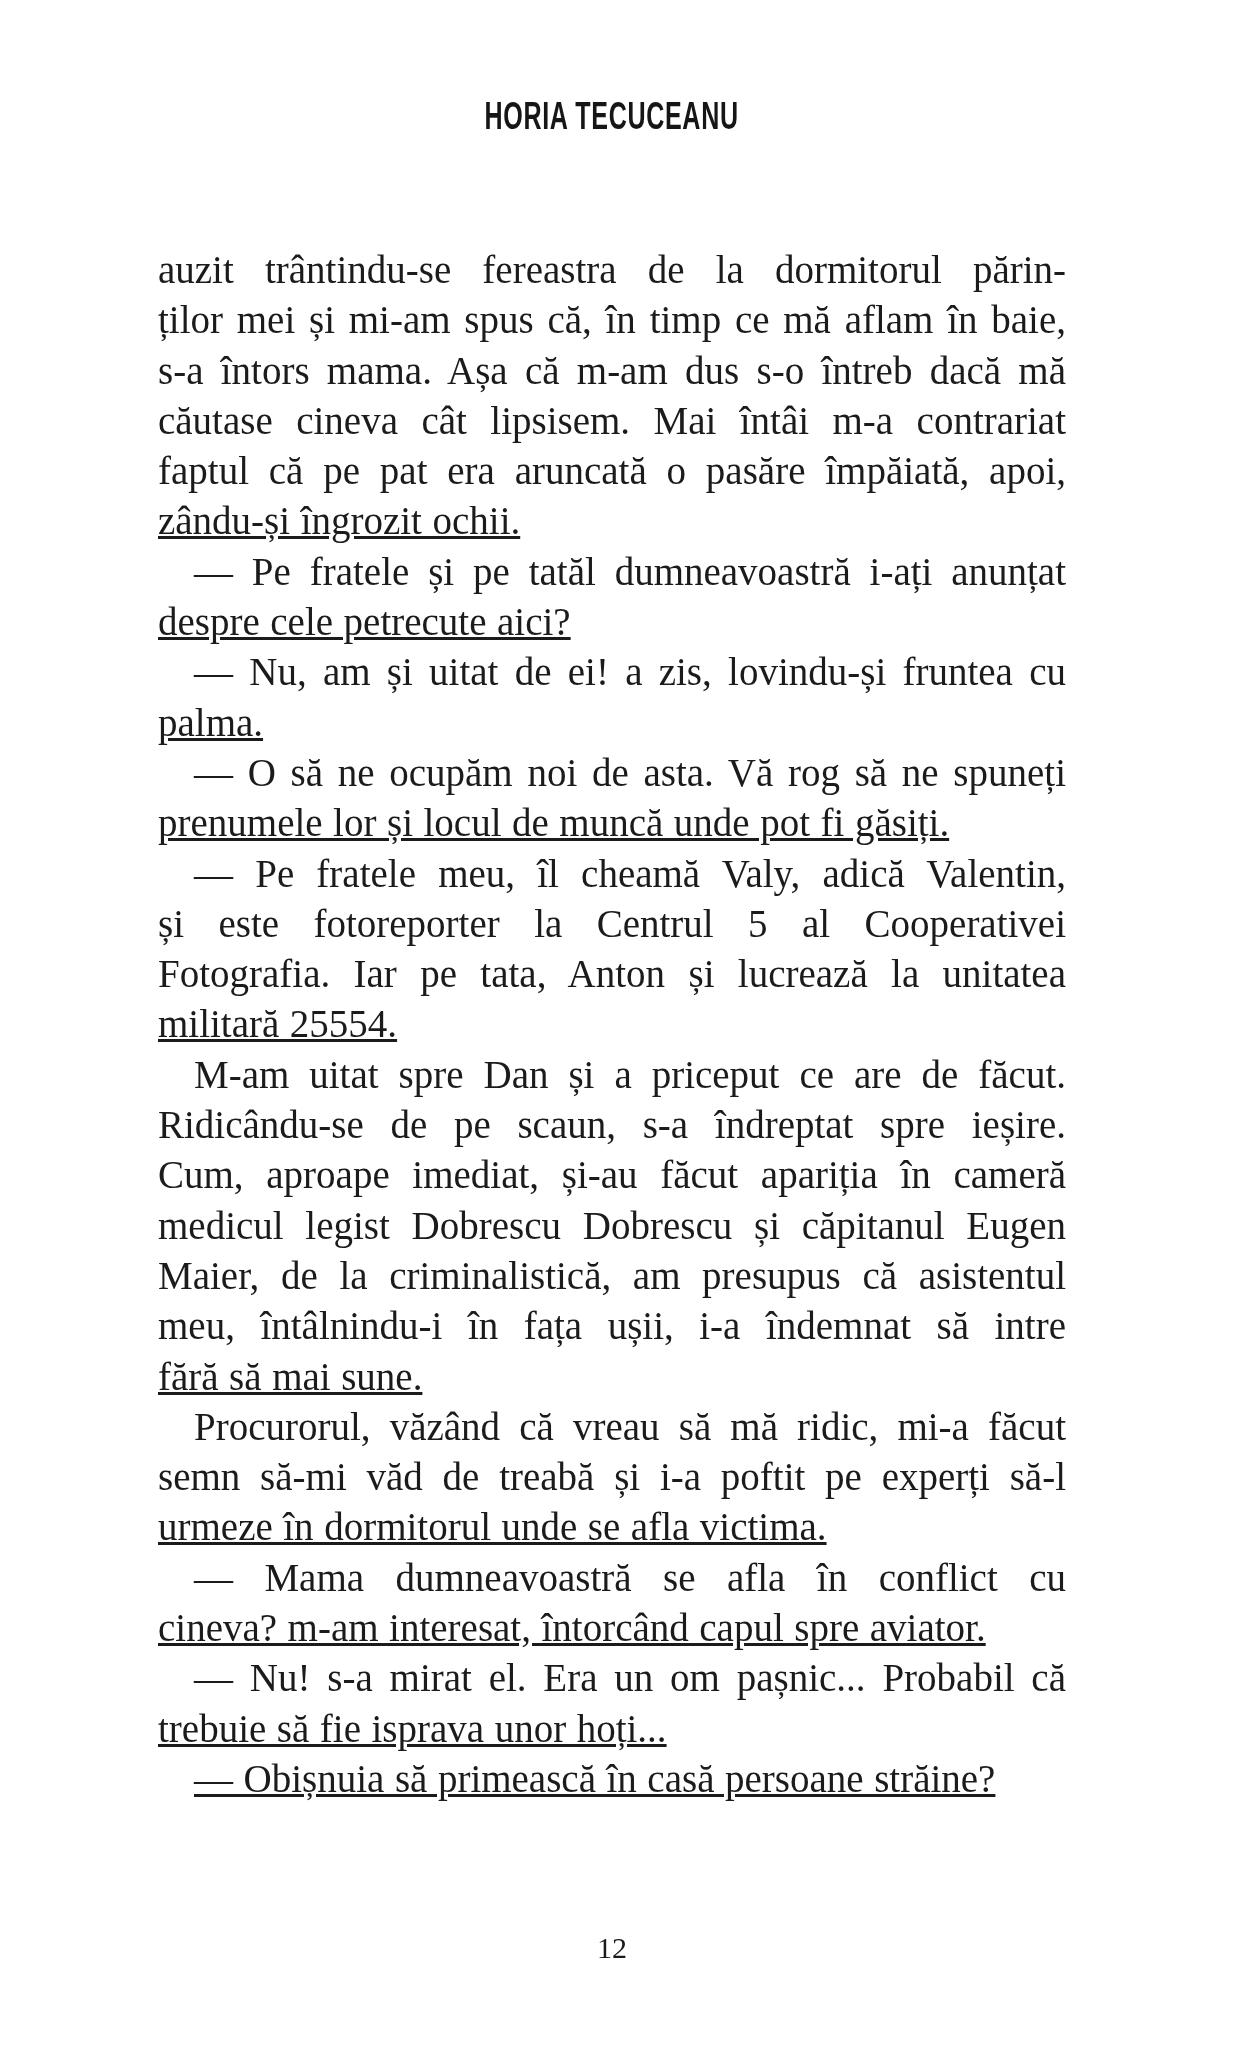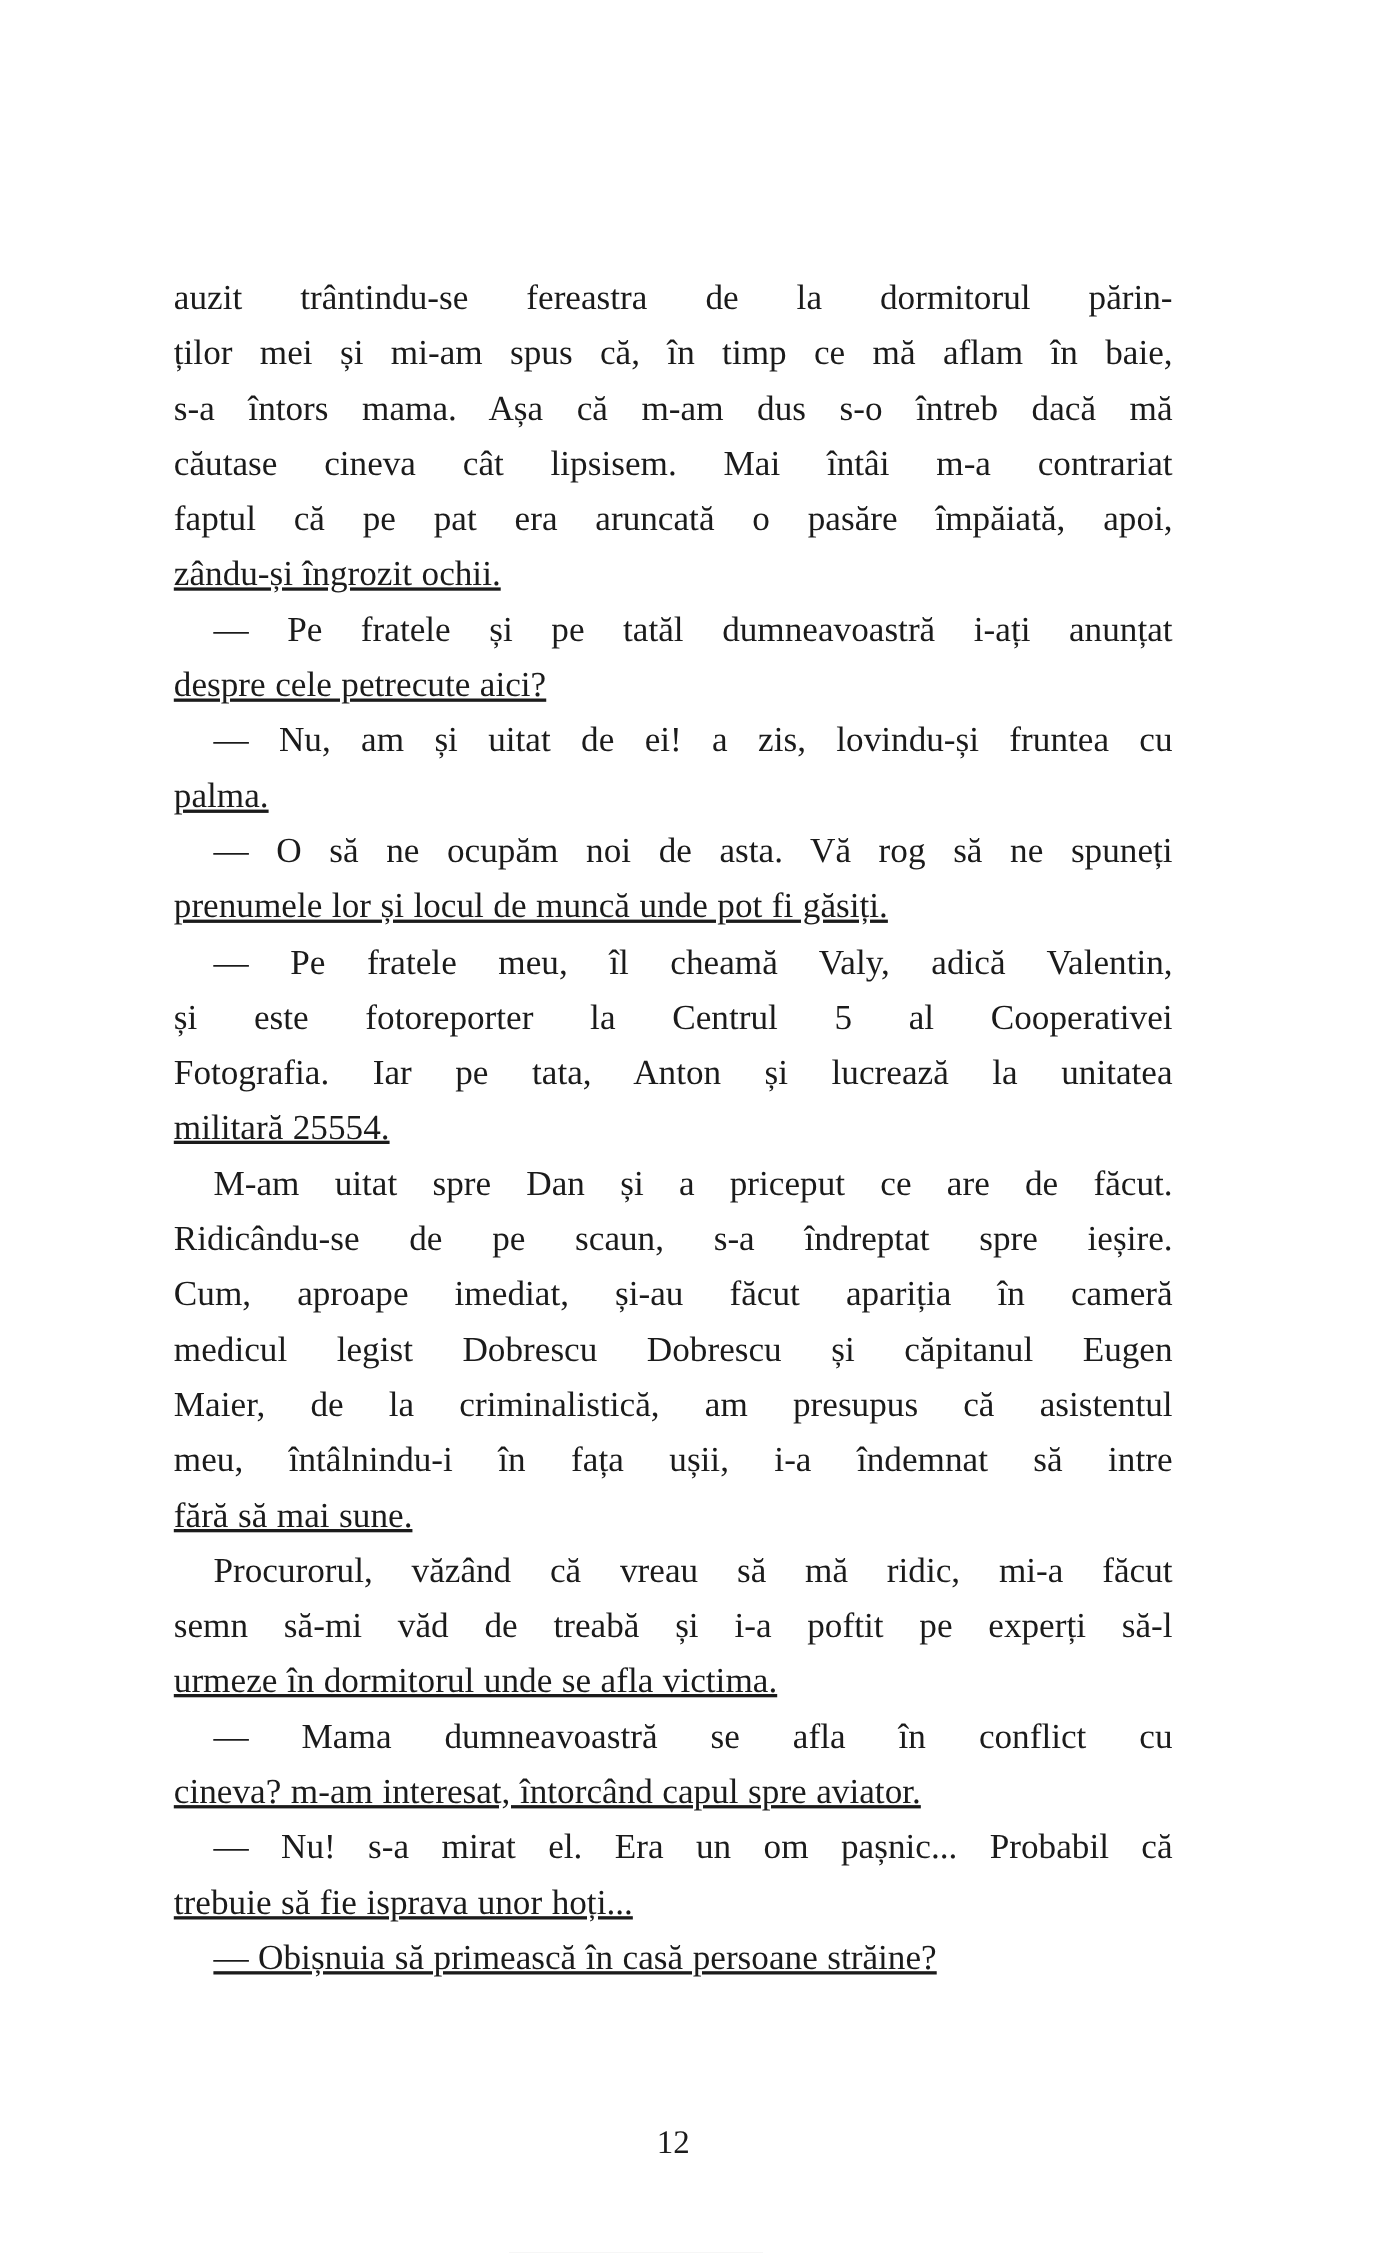--- a/index.html
+++ b/index.html
@@ -33,21 +33,21 @@
   .running-header .squeeze {
     display: inline-block;
     transform: scaleX(0.66);
     transform-origin: center;
   }
   .text-block {
     position: absolute;
     top: 245px;
     left: 158px;
     width: 908px;
-    font-size: 32px;
+    font-size: 39px;
     line-height: 50.3px;
     color: #1b1b1b;
   }
   .text-block .line {
     text-align: justify;
     text-align-last: justify;
     white-space: normal;
     word-spacing: 0.02em;
   }
   .text-block .line.para-end {
@@ -66,20 +66,23 @@
     text-align: center;
     font-size: 30px;
     line-height: 40px;
     color: #1b1b1b;
   }
 </style>
 </head>
 <body>
 
 <div class="page">
+  <div class="running-header">
+    <span class="squeeze">HORIA TECUCEANU</span>
+  </div>
   <div class="text-block" id="text-block">
       <div class="line">auzit trântindu-se fereastra de la dormitorul părin-</div>
       <div class="line">ților mei și mi-am spus că, în timp ce mă aflam în baie,</div>
       <div class="line">s-a întors mama. Așa că m-am dus s-o întreb dacă mă</div>
       <div class="line">căutase cineva cât lipsisem. Mai întâi m-a contrariat</div>
       <div class="line">faptul că pe pat era aruncată o pasăre împăiată, apoi,</div>
       <div class="line para-end">zându-și îngrozit ochii.</div>
       <div class="line indent">— Pe fratele și pe tatăl dumneavoastră i-ați anunțat</div>
       <div class="line para-end">despre cele petrecute aici?</div>
       <div class="line indent">— Nu, am și uitat de ei! a zis, lovindu-și fruntea cu</div>

